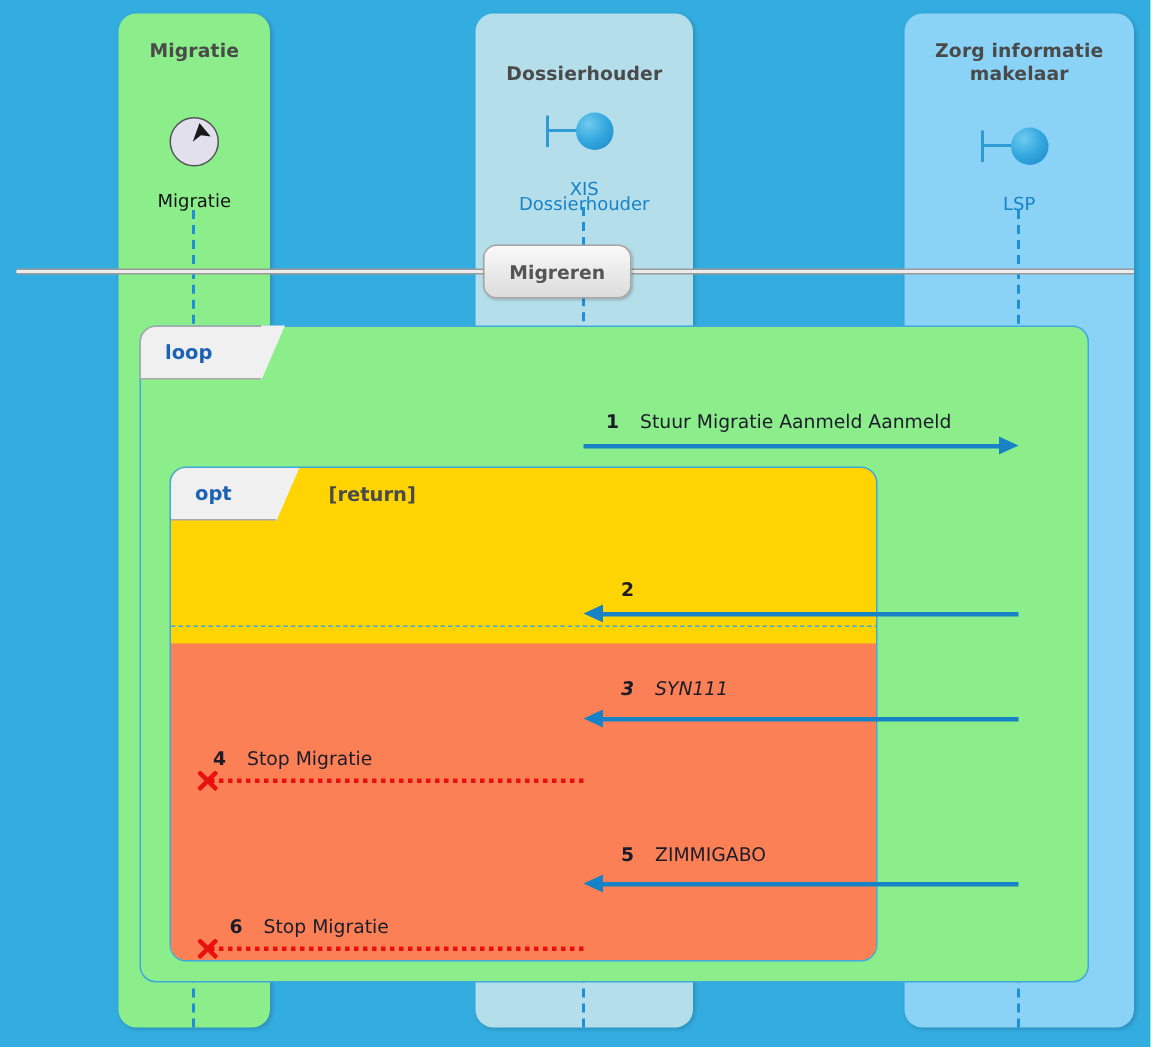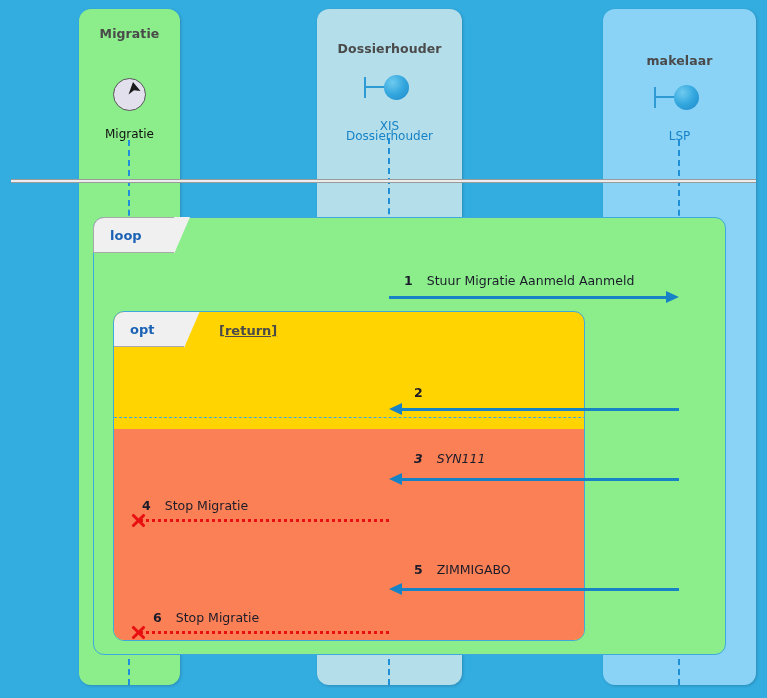--- a/index.html
+++ b/index.html
@@ -226,52 +226,54 @@
     <div class="lollipop" style="left:47px; top:66px; width:52px; height:28px;">
       <div class="bar" style="left:0; top:2px; height:21px;"></div>
       <div class="stem" style="left:1px; top:11px; width:20px;"></div>
       <div class="ball" style="left:20px; top:0;"></div>
     </div>
     <div class="subtitle" style="top:110px;">XIS</div>
     <div class="subtitle" style="top:120px;">Dossierhouder</div>
   </div>
 
   <div class="lifebox" id="box-makelaar">
-    <div class="title" style="top:44px;">makelaar</div>
+    <div class="title" style="top:17px;">Zorg informatie</div>
+    <div class="title" style="top:32px;">makelaar</div>
     <div class="lollipop" style="left:51px; top:76px; width:52px; height:28px;">
       <div class="bar" style="left:0; top:2px; height:21px;"></div>
       <div class="stem" style="left:1px; top:11px; width:20px;"></div>
       <div class="ball" style="left:20px; top:0;"></div>
     </div>
     <div class="subtitle" style="top:120px;">LSP</div>
   </div>
 
   <div class="lifeline" style="left:128px; top:140px; height:545px;"></div>
   <div class="lifeline" style="left:388px; top:138px; height:547px;"></div>
   <div class="lifeline" style="left:678px; top:140px; height:545px;"></div>
 
   <div id="startline"></div>
+  <div id="migreren-pill">Migreren</div>
 
   <div class="fragment" id="frag-loop">
     <div class="frag-tab" style="width:82px;">
       <span>loop</span>
       <span class="notch-edge"></span>
         <span class="notch"></span>
     </div>
   </div>
 
   <div class="fragment" id="frag-opt">
     <div id="operand-orange"></div>
     <div id="operand-sep"></div>
     <div class="frag-tab" style="width:72px;">
       <span>opt</span>
       <span class="notch-edge"></span>
         <span class="notch"></span>
     </div>
-    <div class="frag-guard" style="left:105px; top:11px;text-decoration:underline;">[return]</div>
+    <div class="frag-guard" style="left:105px; top:11px;">[return]</div>
   </div>
 
   <div class="msg-label" style="left:404px; top:273px;">
     <span class="num">1</span><span>Stuur Migratie Aanmeld Aanmeld</span>
   </div>
   <div class="msg-line" style="left:389px; top:296px; width:278px;"></div>
   <div class="arrowhead right" style="left:666px; top:291px;"></div>
 
   <div class="msg-label" style="left:414px; top:385px;">
     <span class="num">2</span><span></span>

